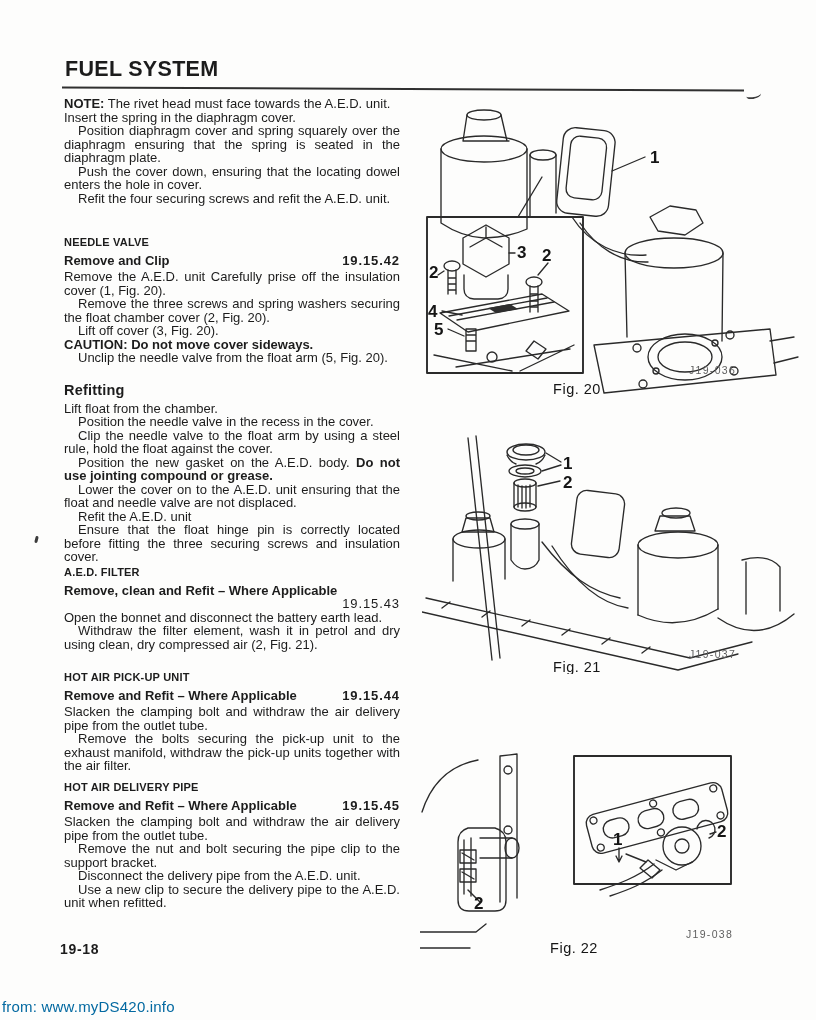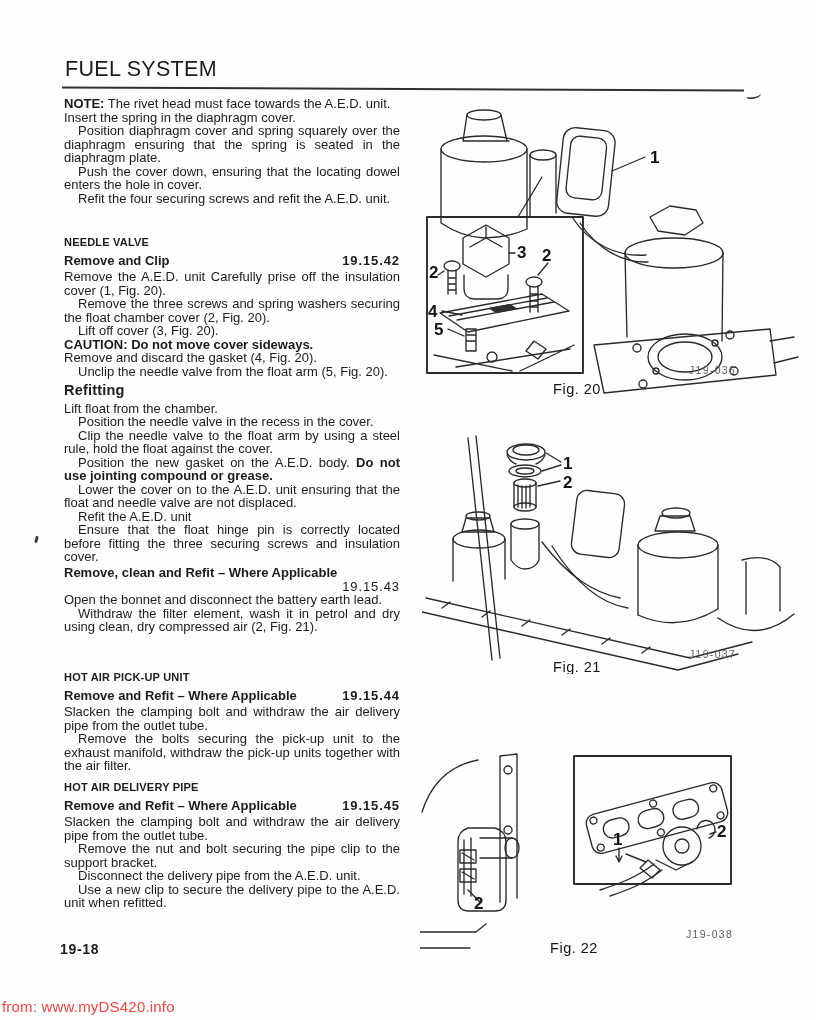--- a/index.html
+++ b/index.html
@@ -1,20 +1,20 @@
 <!DOCTYPE html>
 <html><head>
 <meta charset="utf-8">
 <style>
   html,body{margin:0;padding:0;background:#ffffff;}
   .page{position:relative;width:816px;height:1020px;background:#fdfdfc;
         font-family:"Liberation Sans","DejaVu Sans",sans-serif;color:#1c1c1c;overflow:hidden;}
 
   
-  .title{position:absolute;left:65px;top:57px;font-size:21.5px;font-weight:400;letter-spacing:0.3px;}
+  .title{position:absolute;left:65px;top:57px;font-size:21.5px;font-weight:700;letter-spacing:0.3px;}
   .rule{position:absolute;left:62px;top:88px;width:682px;border-top:2.6px solid #303030;transform:rotate(0.25deg);}
   .mark-tr{position:absolute;left:746px;top:91px;width:15px;height:6px;
            border-bottom:2.2px solid #3a3a3a;border-radius:0 0 60% 40%;transform:rotate(-6deg);}
   .mark-left{position:absolute;left:35px;top:536px;width:3px;height:7px;background:#3c3c3c;
              border-radius:2px;transform:rotate(14deg);}
 
   
   .sec{position:absolute;left:64px;width:336px;text-align:justify;font-size:13px;line-height:13.5px;}
   .sec p{margin:0;}
   .ind{text-indent:14px;}
@@ -30,21 +30,21 @@
   .fig{position:absolute;}
   .art *{fill:none;stroke:#2a2a2a;stroke-width:1.35;stroke-linecap:round;stroke-linejoin:round;}
   .art .thick{stroke-width:1.9;}
   .art .dark{fill:#2e2e2e;stroke:none;}
   .callout{font-family:"Liberation Sans",sans-serif;font-size:17px;font-weight:700;fill:#151515;stroke:none;}
   .figcaption{font-family:"Liberation Sans",sans-serif;font-size:14.5px;fill:#151515;letter-spacing:0.5px;stroke:none;}
   .figcode{font-family:"Liberation Sans",sans-serif;font-size:10.5px;fill:#5e5e5e;letter-spacing:1.3px;stroke:none;}
 
   
   .pagenum{position:absolute;left:60px;top:941px;font-size:14px;font-weight:700;letter-spacing:0.7px;}
-  .watermark{position:absolute;left:2px;top:998px;font-size:15px;color:#ef4444;letter-spacing:0.2px;}
+  .watermark{position:absolute;left:2px;top:998px;font-size:15px;color:#0369a1;letter-spacing:0.2px;}
 </style>
 </head>
 <body>
 
 <div class="page">
 
   <div class="title">FUEL SYSTEM</div>
   <div class="rule"></div>
   <div class="mark-tr"></div>
   <div class="mark-left"></div>
@@ -60,36 +60,36 @@
   <div class="sec" style="top:236px;">
     <div class="h-sec">NEEDLE VALVE</div>
     <div class="subrow">
       <span>Remove and Clip</span>
       <span class="ref">19.15.42</span>
     </div>
     <p>Remove the A.E.D. unit Carefully prise off the insulation cover (1, Fig. 20).</p>
     <p class="ind">Remove the three screws and spring washers securing the float chamber cover (2, Fig. 20).</p>
     <p class="ind">Lift off cover (3, Fig. 20).</p>
     <p class="caution">CAUTION: Do not move cover sideways.</p>
-    <p>Remove and discard the gasket (4, Fig. 20).</p>
     <p class="ind">Unclip the needle valve from the float arm (5, Fig. 20).</p>
   </div>
 
   <div class="sec" style="top:384px;">
     <div class="h-sec" style="font-size:14.5px;">Refitting</div>
     <p>Lift float from the chamber.</p>
     <p class="ind">Position the needle valve in the recess in the cover.</p>
     <p class="ind">Clip the needle valve to the float arm by using a steel rule, hold the float against the cover.</p>
     <p class="ind"><span>Position the new gasket on the A.E.D. body. </span><strong>Do not use jointing compound or grease.</strong></p>
     <p class="ind">Lower the cover on to the A.E.D. unit ensuring that the float and needle valve are not displaced.</p>
     <p class="ind">Refit the A.E.D. unit</p>
     <p class="ind">Ensure that the float hinge pin is correctly located before fitting the three securing screws and insulation cover.</p>
   </div>
 
   <div class="sec" style="top:566px;">
+    <div class="h-sec">A.E.D. FILTER</div>
     <p class="subline">Remove, clean and Refit – Where Applicable</p>
     <p class="refline">19.15.43</p>
     <p>Open the bonnet and disconnect the battery earth lead.</p>
     <p class="ind">Withdraw the filter element, wash it in petrol and dry using clean, dry compressed air (2, Fig. 21).</p>
   </div>
 
   <div class="sec" style="top:671px;">
     <div class="h-sec">HOT AIR PICK-UP UNIT</div>
     <div class="subrow">
       <span>Remove and Refit – Where Applicable</span>

